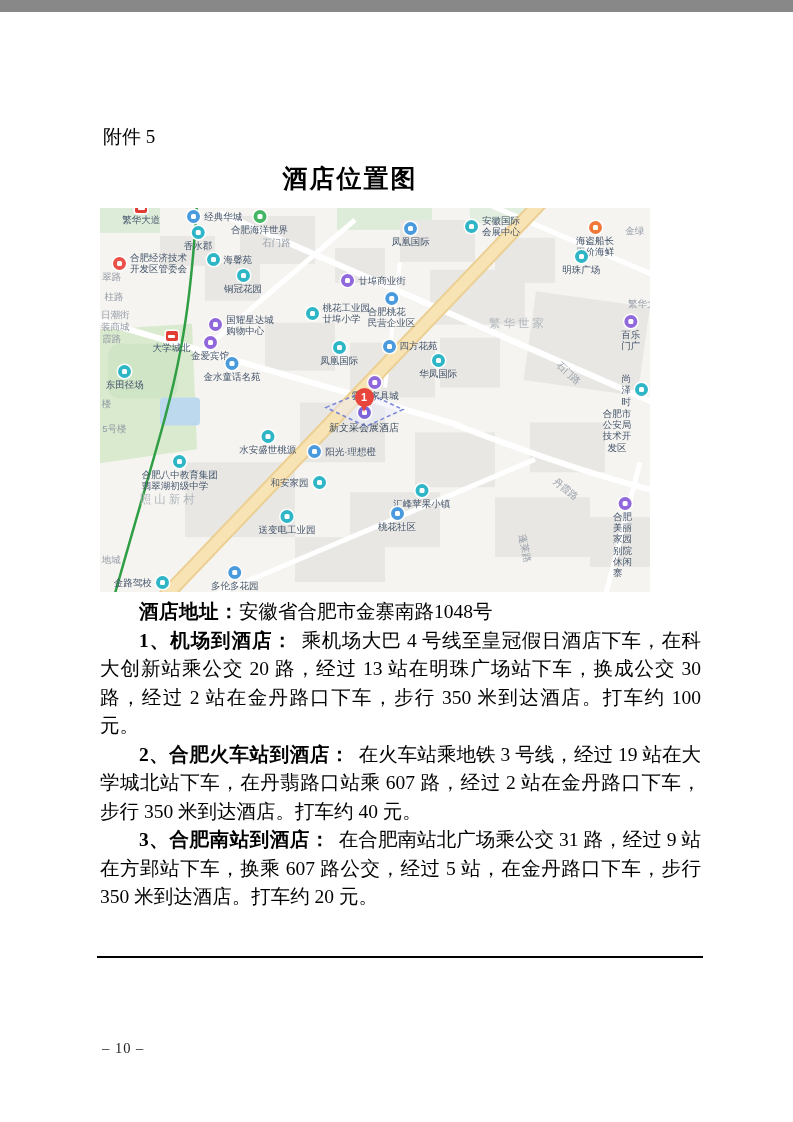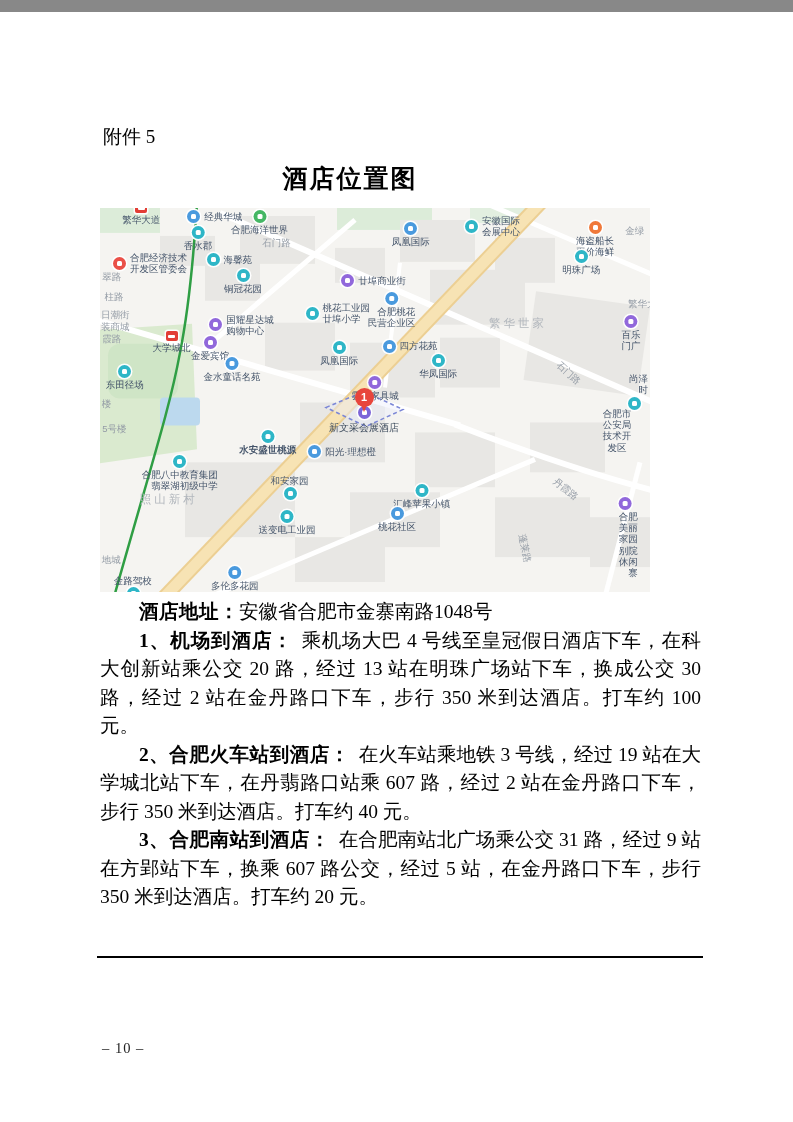--- a/index.html
+++ b/index.html
@@ -9,22 +9,22 @@
   .doc-title{position:absolute;left:0;right:93px;top:150px;text-align:center;font-size:25px;font-weight:bold;
              font-family:"Liberation Sans","DejaVu Sans",sans-serif;letter-spacing:2px;margin:0;}
   
   .map{position:absolute;left:100px;top:196px;width:550px;height:384px;background:#f5f4f1;overflow:hidden;}
   .map svg{position:absolute;left:0;top:0;width:100%;height:100%;}
   .poi-layer{position:absolute;left:0;top:0;width:100%;height:100%;
              font-family:"Liberation Sans","DejaVu Sans",sans-serif;}
   .poi{position:absolute;display:flex;align-items:center;z-index:2;}
   .poi.col{flex-direction:column;transform:translateX(-50%);}
   .poi.row{flex-direction:row;}
-  .poi.rowR{flex-direction:column;}
-  .poi-label{font-size:9.5px;color:#44546a;line-height:1.18;text-align:right;white-space:pre-line;}
+  .poi.rowR{flex-direction:row;}
+  .poi-label{font-size:9.5px;color:#44546a;line-height:1.18;text-align:left;white-space:pre-line;}
   .poi.row .poi-label{text-align:left;margin-left:2px;}
   .poi.rowR .poi-label{text-align:right;margin-right:2px;}
   .poi-icon{width:13px;height:13px;border-radius:50%;position:relative;flex:none;
             box-shadow:0 0 0 1.5px rgba(255,255,255,.95);margin:1px 2px;}
   .poi-icon::before{content:'';position:absolute;left:4px;top:4px;width:5px;height:5px;background:#fff;border-radius:1.5px;}
   .poi-icon.metro{width:12px;height:10px;border-radius:2px;}
   .poi-icon.metro::before{left:2.5px;top:3.5px;width:7px;height:3px;border-radius:1px;}
   .road-lab{position:absolute;font-size:9.5px;color:#949ca6;white-space:nowrap;z-index:1;
             font-family:"Liberation Sans","DejaVu Sans",sans-serif;}
   .area-lab{position:absolute;font-size:11.5px;color:#b2b7bd;letter-spacing:3px;white-space:nowrap;z-index:1;
@@ -211,21 +211,21 @@
           <span class="poi-label">金水童话名苑</span>
         </div>
         <div class="poi rowR" style="left: 94.5%; top: 43%;">
           <span class="poi-label">尚泽时</span>
           <span class="poi-icon" style="background: rgb(46, 182, 199);"></span>
         </div>
         <div class="poi col" style="left: 50%; top: 43.5%;">
           <span class="poi-icon" style="background: rgb(145, 104, 219);"></span>
           <span class="poi-label">雲品家具城</span>
         </div>
-        <div class="poi col" style="left: 30.5%; top: 57.5%; font-weight: bold;">
+        <div class="poi col" style="left: 30.5%; top: 57.5%;">
           <span class="poi-icon" style="background: rgb(46, 182, 199);"></span>
           <span class="poi-label">水安盛世桃源</span>
         </div>
         <div class="poi row" style="left: 37.5%; top: 61.5%;">
           <span class="poi-icon" style="background: rgb(74, 154, 222);"></span>
           <span class="poi-label">阳光·理想橙</span>
         </div>
         <div class="poi col" style="left: 14.5%; top: 64%;">
           <span class="poi-icon" style="background: rgb(46, 182, 199);"></span>
           <span class="poi-label">合肥八中教育集团

